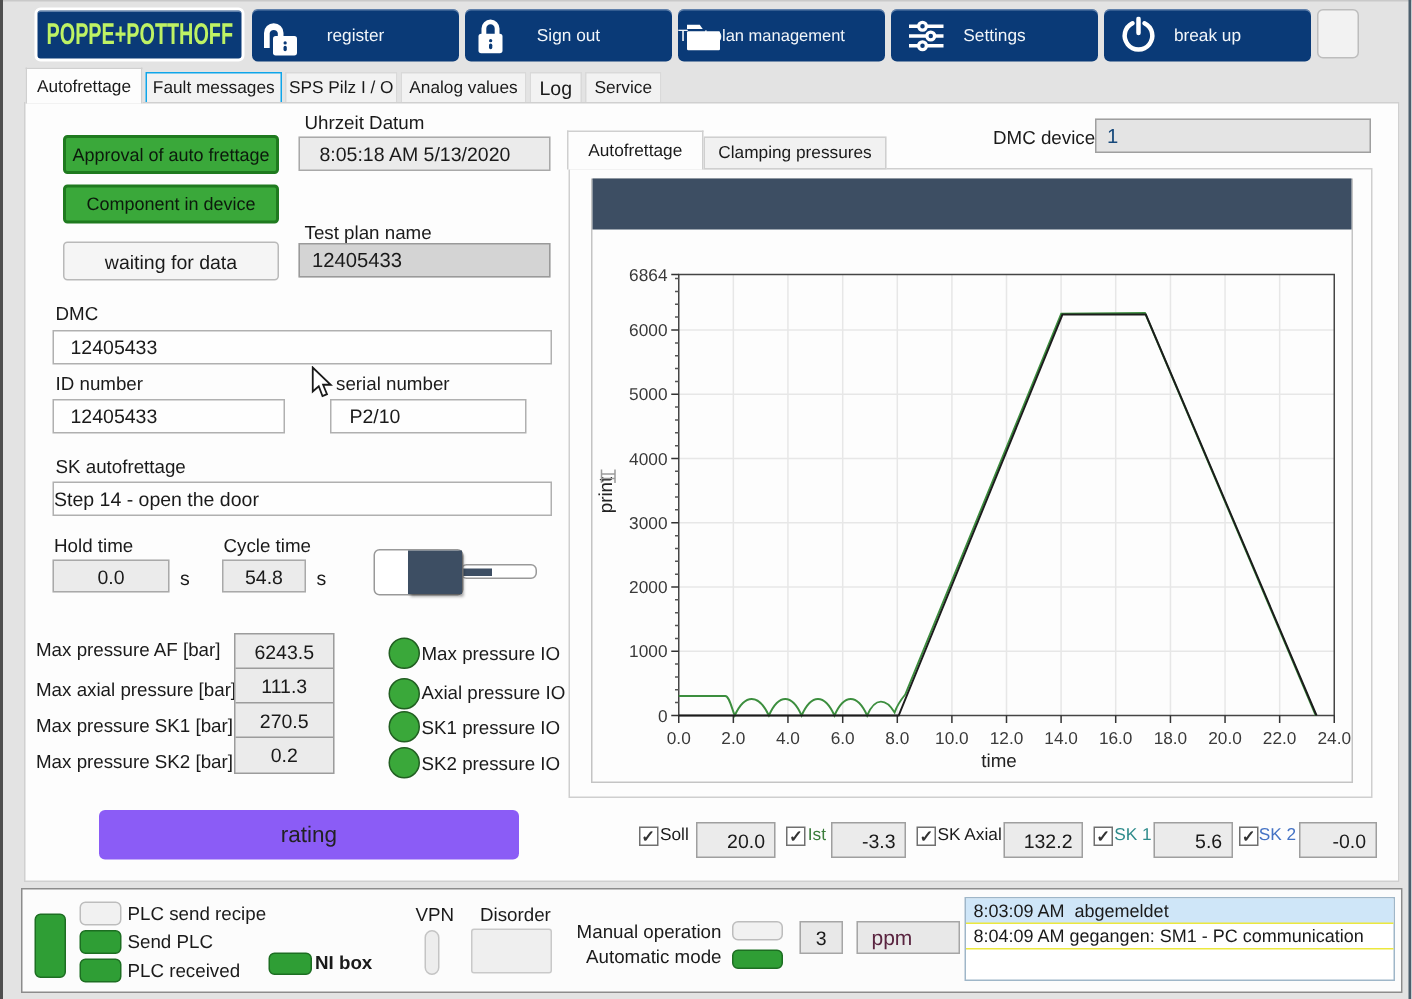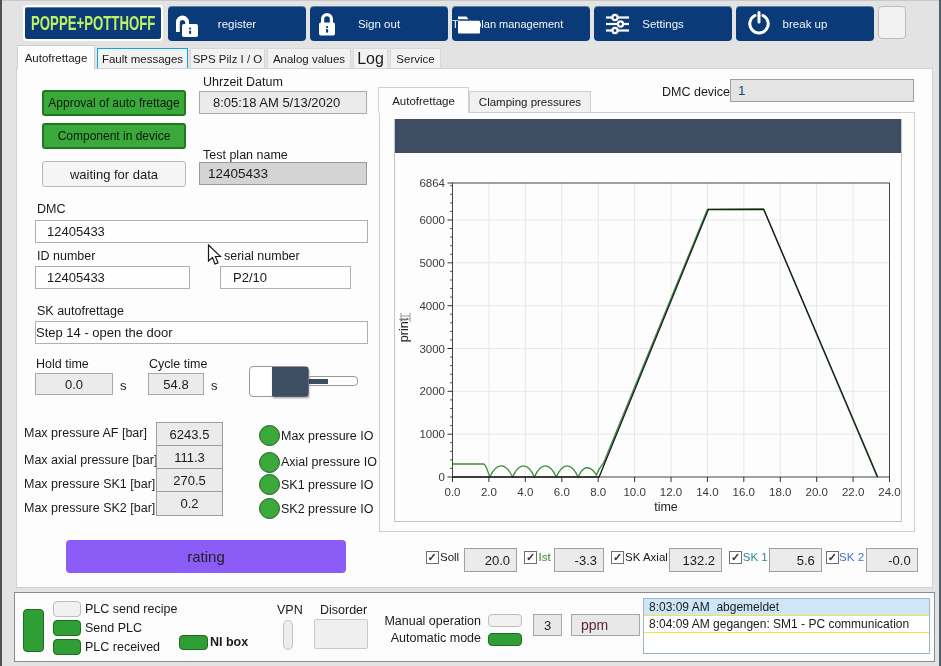--- a/index.html
+++ b/index.html
@@ -80,21 +80,21 @@
     <line x1="12" y1="1.5" x2="12" y2="11" stroke="#fff" stroke-width="3" stroke-linecap="round"></line>
   </svg>
   <span>break up</span>
 </div>
 
 <div class="abs" style="left:878px;top:6px;width:28px;height:33px;background:#f2f2f2;border:1px solid #bdbdbd;border-radius:4px;"></div>
 
 <div class="abs" style="left:97px;top:48px;width:91px;height:21px;background:#f2f2f2;border:1px solid #0ea5e9;font-size:11.5px;display:flex;align-items:center;justify-content:center;white-space:nowrap;">Fault messages</div>
 <div class="abs" style="left:190px;top:48px;width:75px;height:21px;background:#f2f2f2;border:1px solid #d9d9d9;font-size:11.5px;display:flex;align-items:center;justify-content:center;white-space:nowrap;">SPS Pilz I / O</div>
 <div class="abs" style="left:267px;top:48px;width:84px;height:21px;background:#f2f2f2;border:1px solid #d9d9d9;font-size:11.5px;display:flex;align-items:center;justify-content:center;white-space:nowrap;">Analog values</div>
-<div class="abs" style="left:353px;top:48px;width:35px;height:21px;background:#f2f2f2;border:1px solid #d9d9d9;font-size:16px;display:flex;align-items:center;justify-content:center;">Log</div>
+<div class="abs" style="left:353px;top:48px;width:35px;height:21px;background:#f2f2f2;border:1px solid #d9d9d9;font-size:13px;display:flex;align-items:center;justify-content:center;">Log</div>
 <div class="abs" style="left:390px;top:48px;width:51px;height:21px;background:#f2f2f2;border:1px solid #d9d9d9;font-size:11.5px;display:flex;align-items:center;justify-content:center;">Service</div>
 
 <div class="abs" style="left:16px;top:68px;width:917px;height:520px;background:#fdfdfd;border:1px solid #d0d0d0;"></div>
 
 <div class="abs" style="left:17px;top:45px;width:78px;height:24px;background:#fdfdfd;border:1px solid #d0d0d0;border-bottom:none;font-size:11.5px;display:flex;align-items:center;justify-content:center;">Autofrettage</div>
 
 <div class="abs gbtn" style="left:42px;top:90px;width:144px;height:26px;">Approval of auto frettage</div>
 <div class="abs gbtn" style="left:42px;top:123px;width:144px;height:26px;">Component in device</div>
 <div class="abs" style="left:42px;top:161px;width:144px;height:26px;background:#f5f5f5;border:1px solid #b9b9b9;border-radius:3px;display:flex;align-items:center;justify-content:center;font-size:13px;">waiting for data</div>
 

